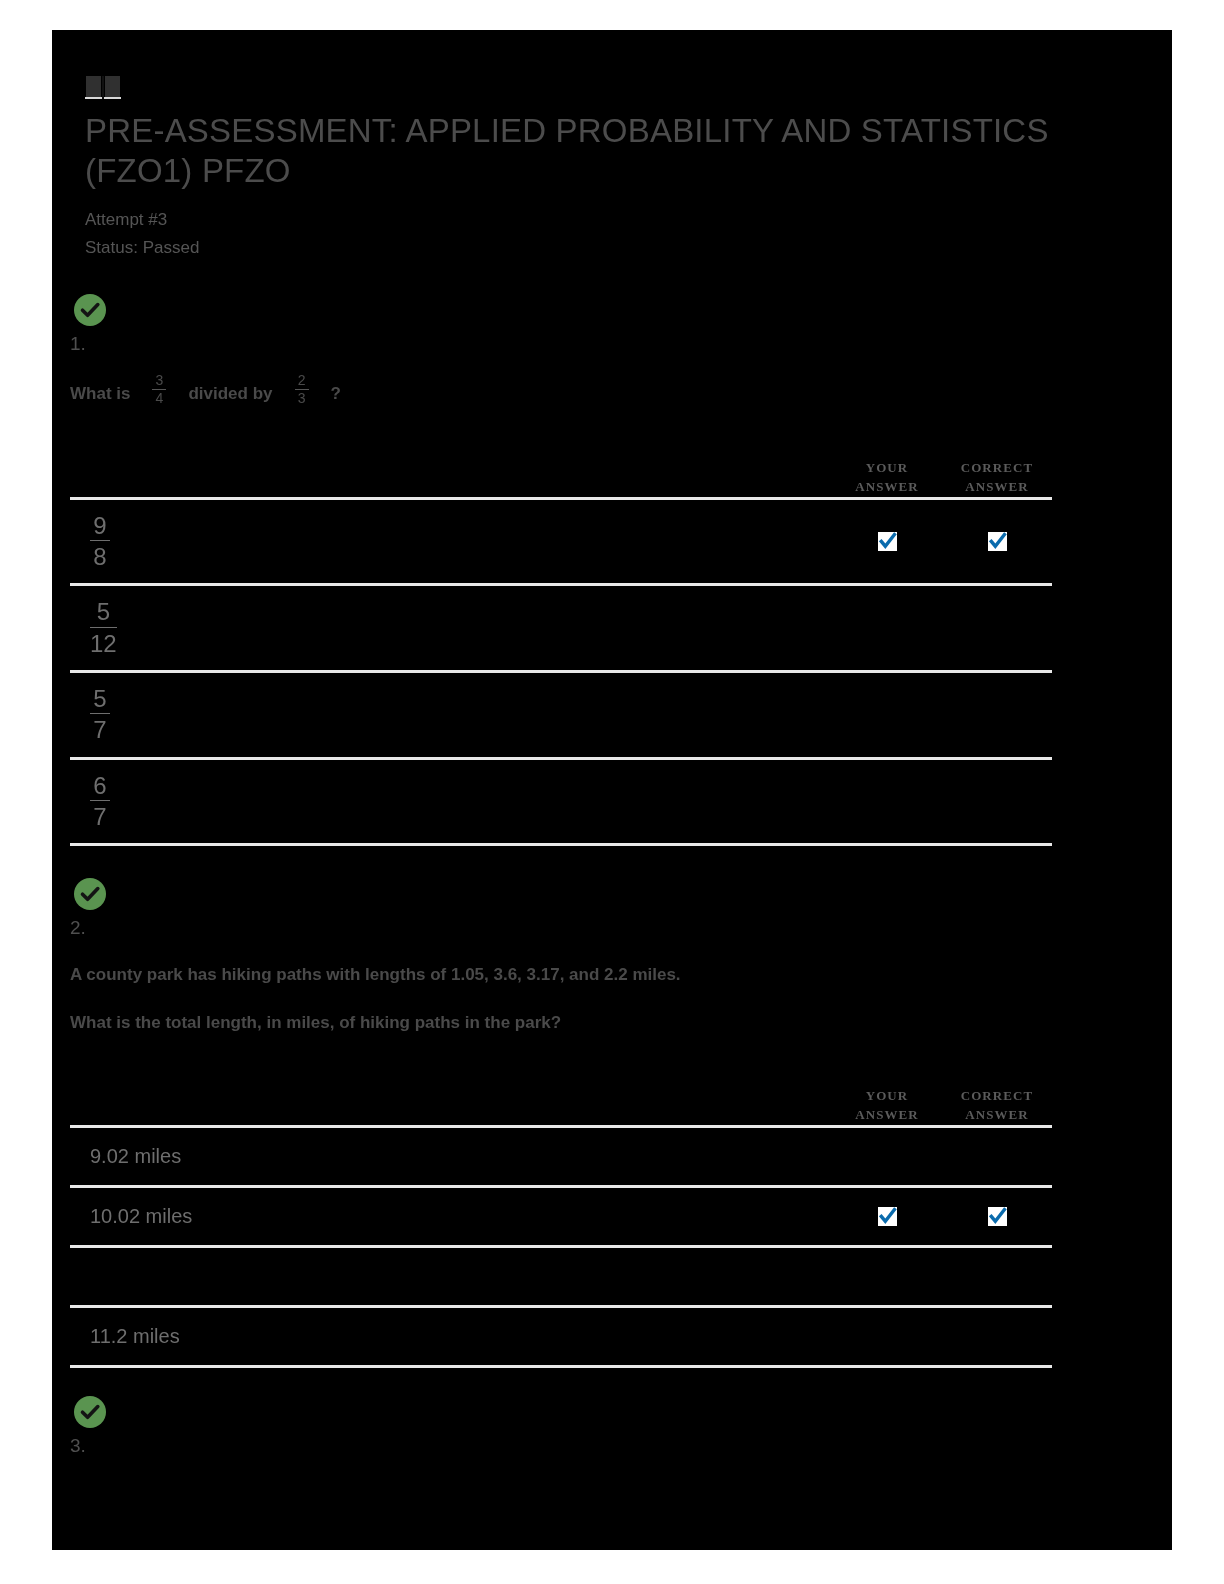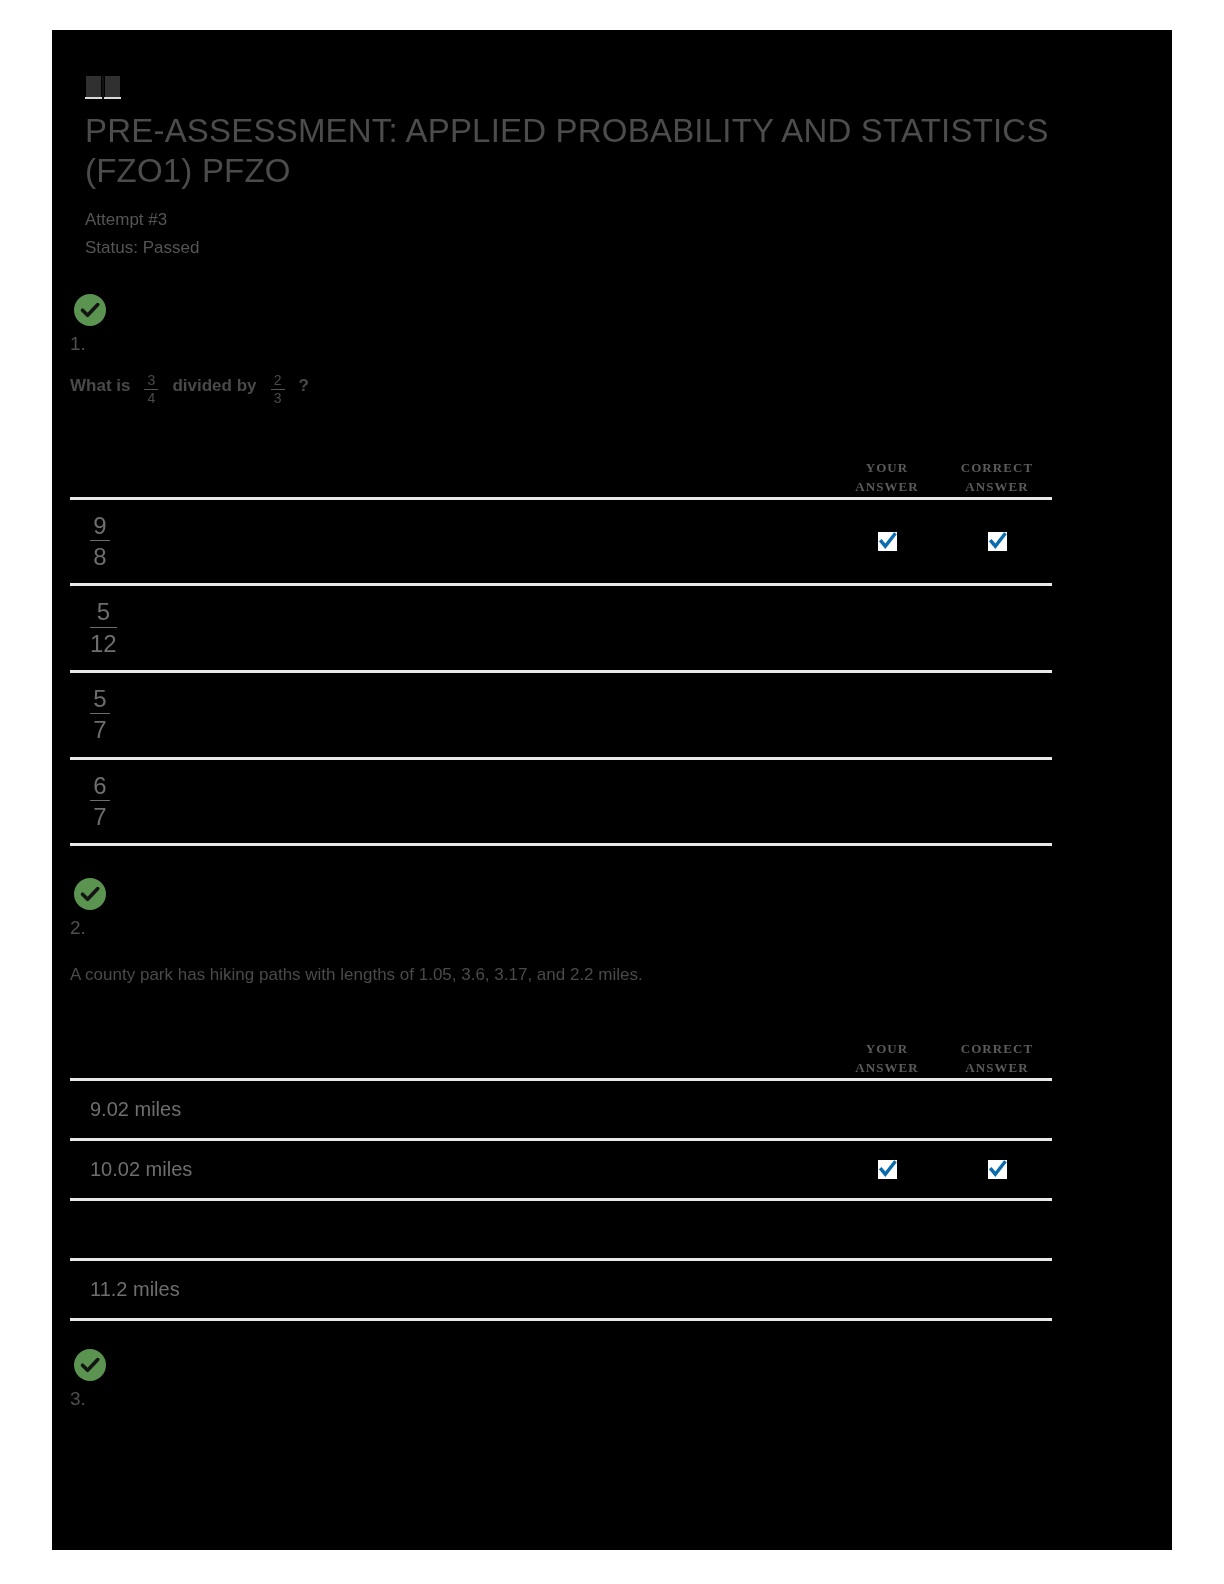--- a/index.html
+++ b/index.html
@@ -76,28 +76,28 @@
     margin: 5px 0 0 0;
     line-height: 1.2;
   }
   .q-text {
     color: #4a4a4a;
     font-size: 17px;
     font-weight: bold;
     line-height: 1.5;
     margin: 18px 0 0 0;
     display: flex;
-    align-items: flex-start;
+    align-items: flex-end;
     flex-wrap: wrap;
-    gap: 4px;
+    gap: 12px;
   }
   .q-para {
     color: #4a4a4a;
     font-size: 17px;
-    font-weight: normal;
+    font-weight: bold;
     line-height: 1.5;
     margin: 22px 0 0 0;
   }
 
   
   .frac-inline {
     display: inline-flex;
     flex-direction: column;
     align-items: center;
     vertical-align: middle;
@@ -317,20 +317,21 @@
 
     <div class="question">
       <span class="status-icon">
         <svg viewBox="0 0 36 36" width="36" height="36" aria-hidden="true">
           <circle cx="18" cy="18" r="16" fill="#5a9450"></circle>
           <path d="M10.5 18.2 L15.6 23.3 L25.8 12.6" stroke="#141414" stroke-width="3.6" fill="none" stroke-linecap="round" stroke-linejoin="round"></path>
         </svg>
       </span>
       <p class="q-number">2.</p>
       <p class="q-para">A county park has hiking paths with lengths of 1.05, 3.6, 3.17, and 2.2 miles.</p>
+      <p class="q-para">What is the total length, in miles, of hiking paths in the park?</p>
 
       <div class="answers">
         <div class="ans-head">
           <span class="spacer"></span>
           <span class="col-head">
             <span>YOUR</span><br>
             <span>ANSWER</span>
           </span>
           <span class="col-head">
             <span>CORRECT</span><br>

